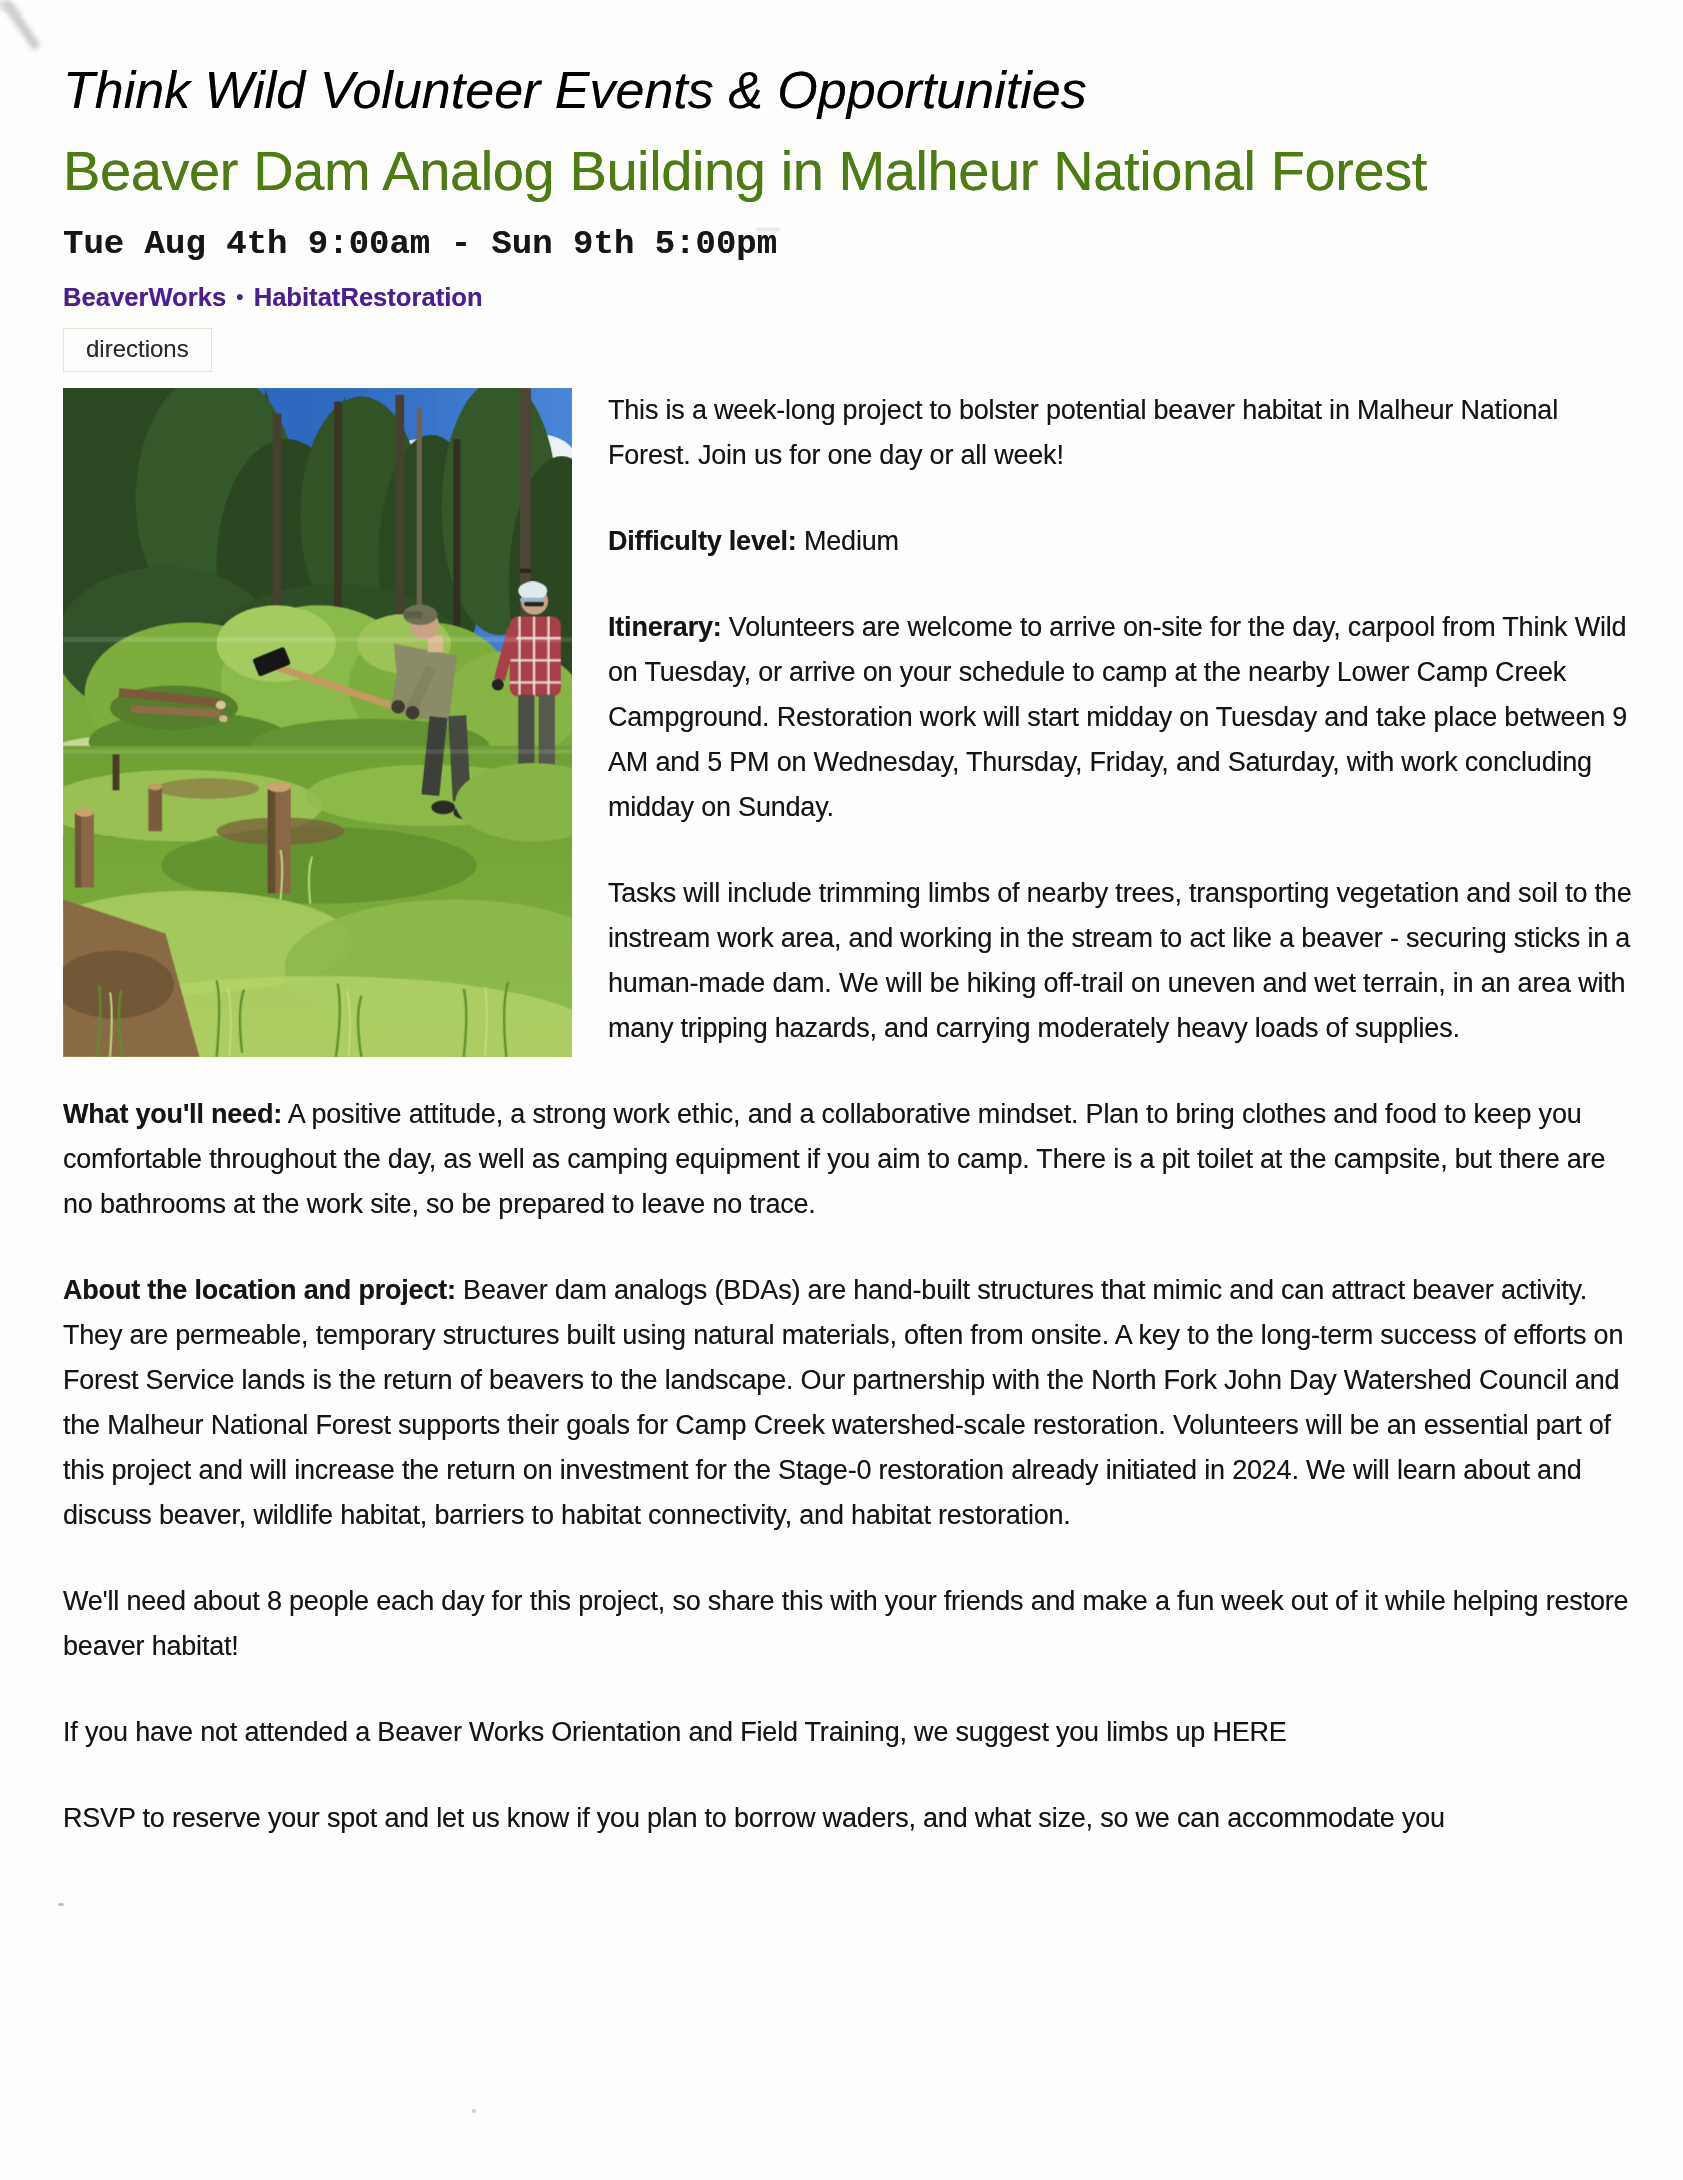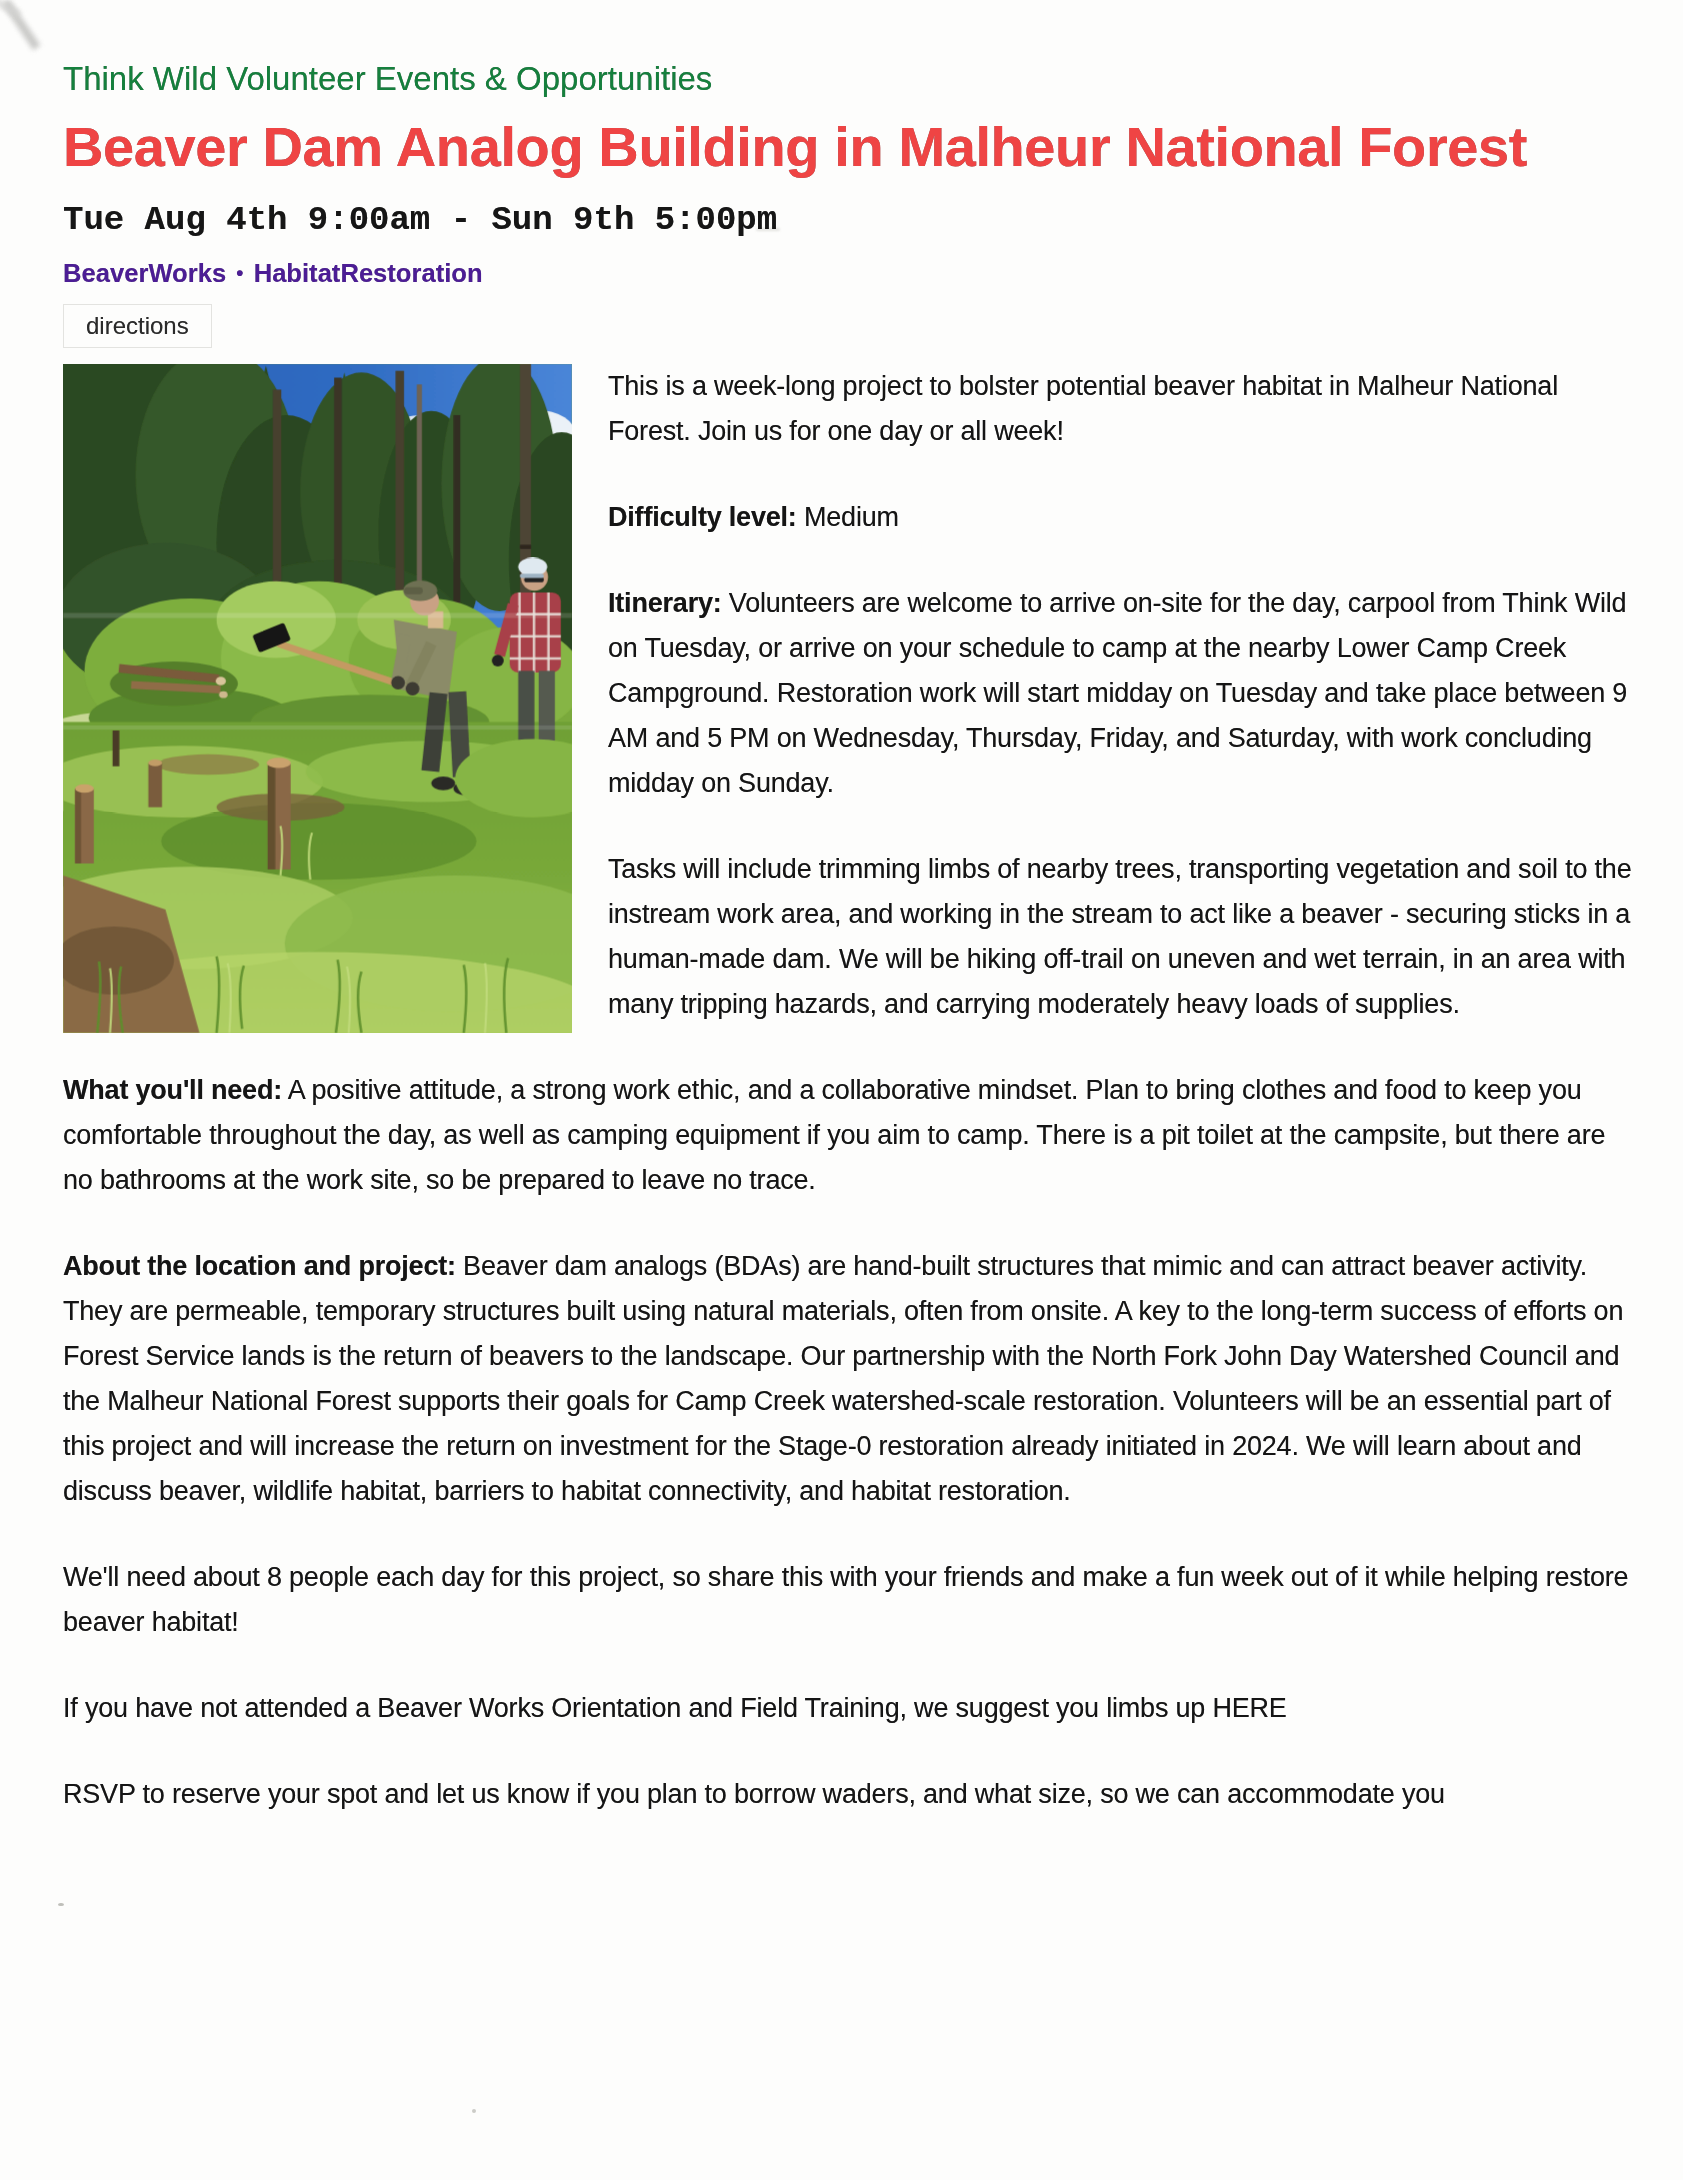--- a/index.html
+++ b/index.html
@@ -7,26 +7,27 @@
     position:relative;
     width:1683px;height:2181px;
     background:#fdfdfc;
     overflow:hidden;
     font-family:"Liberation Sans", sans-serif;
     color:#141414;
   }
   .page{position:relative;padding:53px 49px 0 63px;}
 
   .supertitle{
-    font-size:33px;line-height:1.25;font-weight:400;color:#15803d;
+    font-size:52px;line-height:1.25;font-weight:400;color:#000000;
     margin:5.1px 0 17px 0;
     text-shadow:0 0 0.5px rgba(0,0,0,.55);
+    font-style:italic;
   }
   .title{
-    font-size:56px;line-height:1.12;font-weight:700;color:#ef4444;
+    font-size:56px;line-height:1.12;font-weight:400;color:#4d7c0f;
     margin:8.5px 0 22px 0;letter-spacing:-0.4px;
     text-shadow:0 0 0.6px rgba(0,0,0,.6);
   }
   .datetime{
     font-family:Liberation Mono, monospace;
     font-size:34px;font-weight:700;color:#161616;
     margin:0 0 20.4px 0;
     text-shadow:0 0 0.4px rgba(0,0,0,.5);
   }
   .tags{

